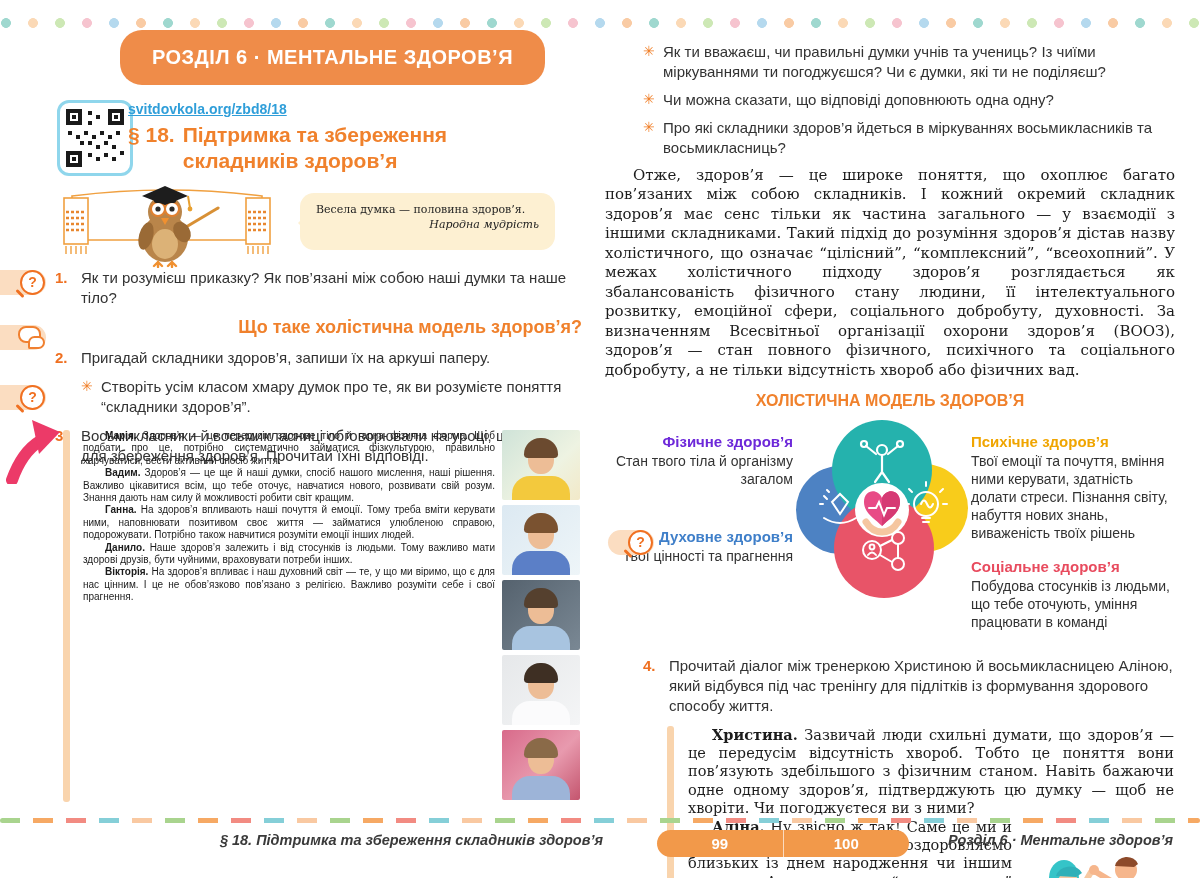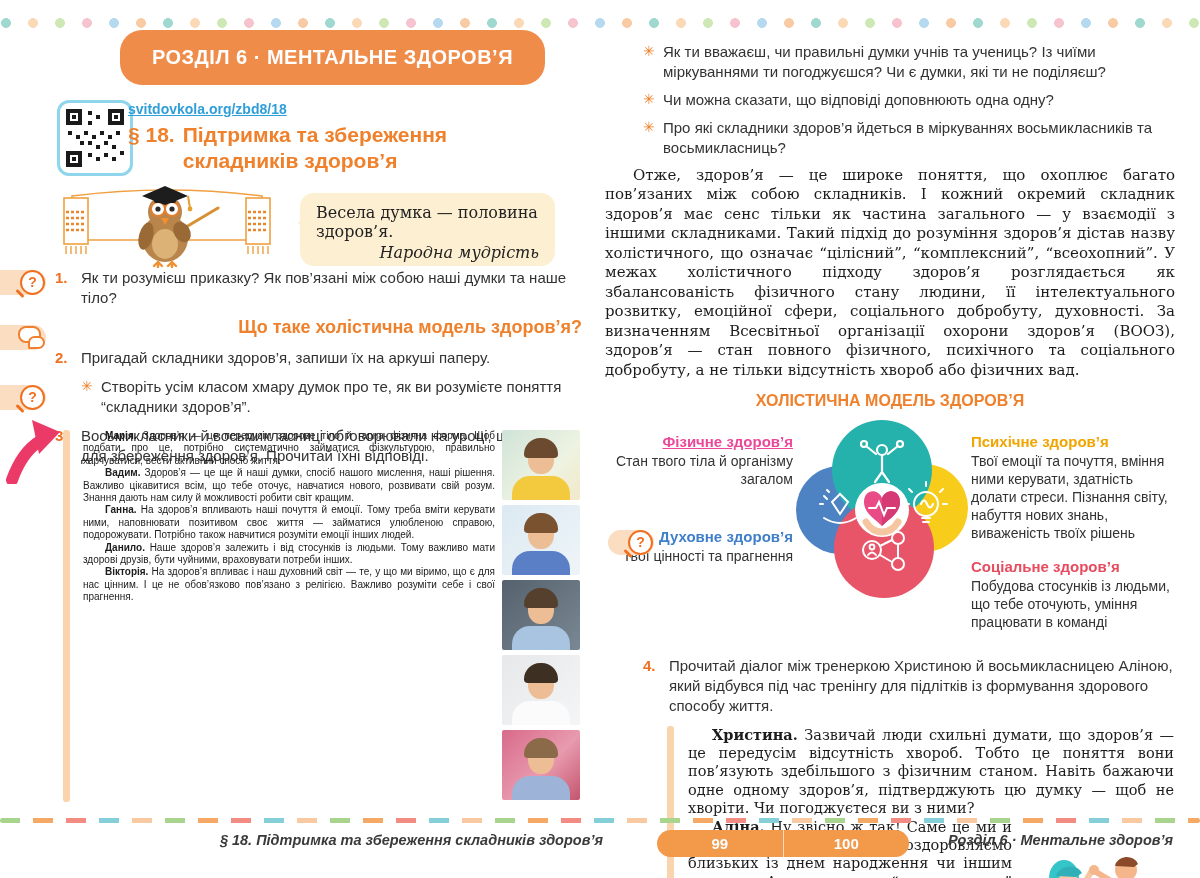--- a/index.html
+++ b/index.html
@@ -36,21 +36,21 @@
   .qr-link{position:absolute;left:128px;top:101px;font-size:14px;font-weight:bold;color:#2f9ed9;
     text-decoration:underline;}
   .section-title{position:absolute;left:128px;top:122px;width:420px;color:#f0812c;font-weight:bold;
     font-size:21px;line-height:1.25;display:flex;gap:8px;}
   .section-title .no{flex:0 0 auto;}
   .section-title .tt{max-width:330px;}
 
   
   .owl-scene{position:absolute;left:58px;top:178px;width:218px;height:90px;}
   .quote{position:absolute;left:300px;top:193px;width:255px;background:#fdf0d2;border-radius:14px;
-    padding:10px 16px 4px;box-sizing:border-box;font-family:"DejaVu Serif",serif;font-size:16px;color:#222;}
+    padding:10px 16px 19px;box-sizing:border-box;font-family:"DejaVu Serif",serif;font-size:11px;color:#222;}
   .quote::before{content:"";position:absolute;left:-10px;top:22px;border:8px solid transparent;
     border-right-color:#fdf0d2;}
   .quote .src{display:block;text-align:right;font-style:italic;margin-top:2px;}
 
   
   .tab{position:absolute;width:46px;height:25px;background:#fbddc1;display:flex;align-items:center;
     justify-content:flex-end;padding-right:1px;box-sizing:border-box;z-index:2;}
   .tab.edge{left:0;border-radius:0 13px 13px 0;}
   .tab.pill{border-radius:13px;}
   .qicon{position:relative;width:25px;height:25px;border:2.5px solid #f07021;border-radius:50%;
@@ -101,21 +101,21 @@
   .rb .bl{flex:0 0 20px;color:#f07f28;font-size:14px;}
   .intro{font-family:"DejaVu Serif",serif;font-size:15px;line-height:1.3;color:#1c1c1c;
     text-align:justify;text-indent:28px;margin:4px 0 0;}
 
   .diagram-title{text-align:center;color:#f0812c;font-weight:bold;font-size:16px;margin:12px 0 8px;}
   .diagram{display:flex;justify-content:space-between;}
   .dcol{font-size:14px;line-height:1.28;}
   .dcol.left{width:188px;text-align:right;padding-top:14px;}
   .dcol.right{width:204px;text-align:left;padding-top:14px;}
   .dlabel{font-weight:bold;font-size:15px;margin-bottom:2px;}
-  .dlabel.teal{color:#ec4899;text-decoration:underline;} .dlabel.gold{color:#f0a500;} .dlabel.blue{color:#3f7fc9;} .dlabel.red{color:#e84b5e;}
+  .dlabel.teal{color:#6d28d9;} .dlabel.gold{color:#f0a500;} .dlabel.blue{color:#3f7fc9;} .dlabel.red{color:#e84b5e;}
   .dgroup{margin-bottom:38px;}
   .dcol.right .dgroup{margin-bottom:14px;}
 
   .task4{display:flex;margin:10px 0 0 38px;font-size:15px;line-height:1.33;width:532px;}
   .task4 .no{flex:0 0 26px;color:#ef7021;font-weight:bold;}
 
   .dialogue{display:flex;margin:10px 0 0 62px;}
   .dialogue .bar{flex:0 0 7px;background:#f9d4ad;border-radius:3px;}
   .dlg-text{margin-left:14px;width:486px;font-family:"DejaVu Serif",serif;font-size:14.5px;
     line-height:1.27;color:#1c1c1c;text-align:justify;}

